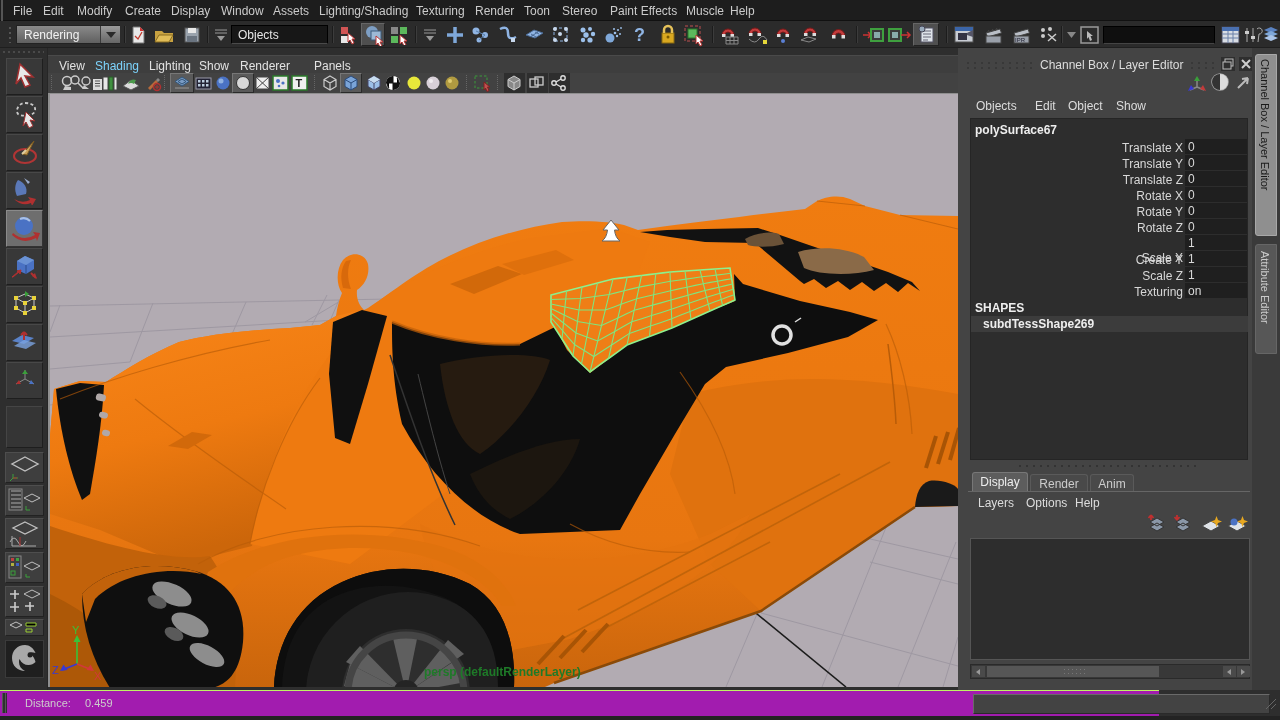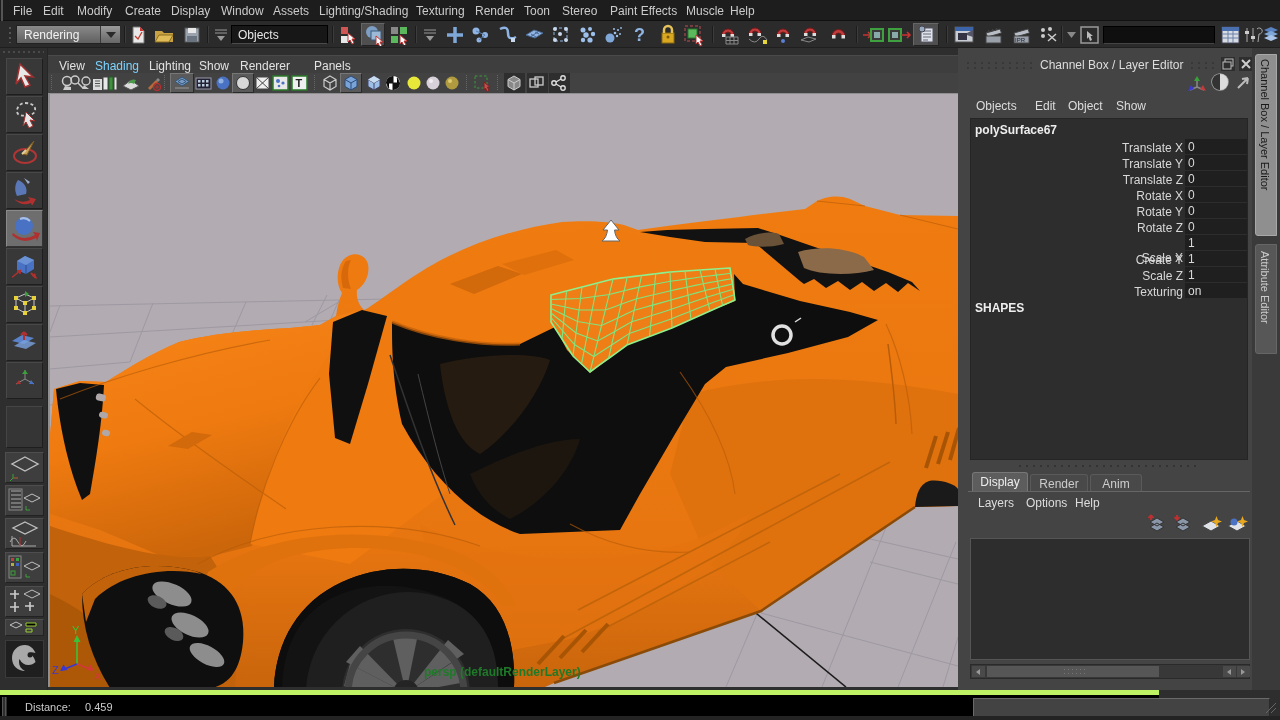--- a/index.html
+++ b/index.html
@@ -762,27 +762,30 @@
         <div class="abs" style="right:66px;top:112px;">Scale X</div>
           <div class="abs" style="left:214px;top:96px;width:62px;height:15px;background:#1f1f1f;padding:1px 0 0 3px;">1</div>
         <div class="abs" style="right:66px;top:114px;">Create Y</div>
           <div class="abs" style="left:214px;top:112px;width:62px;height:15px;background:#1f1f1f;padding:1px 0 0 3px;">1</div>
         <div class="abs" style="right:66px;top:130px;">Scale Z</div>
           <div class="abs" style="left:214px;top:128px;width:62px;height:15px;background:#1f1f1f;padding:1px 0 0 3px;">1</div>
         <div class="abs" style="right:66px;top:146px;">Texturing</div>
           <div class="abs" style="left:214px;top:144px;width:62px;height:15px;background:#1f1f1f;padding:1px 0 0 3px;">on</div>
       </div>
       <span class="abs" style="left:4px;top:182px;color:#eeeeee;font-size:12px;font-weight:bold;">SHAPES</span>
+      <div class="abs" style="left:0;top:197px;width:277px;height:16px;background:#3c3c3c;">
+        <span class="abs" style="left:12px;top:1px;color:#eeeeee;font-size:12px;font-weight:bold;">subdTessShape269</span>
+      </div>
     </div>
 
     <div class="abs" style="left:60px;top:416px;width:180px;height:6px;background:radial-gradient(circle 1.2px at 2px 2px,#333 1.2px,transparent 1.3px) 0 0/7px 5px repeat;"></div>
 
     <div class="abs" style="left:14px;top:424px;width:56px;height:19px;background:#5d5d5d;border:1px solid #777;border-bottom:none;border-radius:3px 3px 0 0;color:#eee;font-size:12px;text-align:center;padding-top:2px;">Display</div>
     <div class="abs" style="left:72px;top:426px;width:58px;height:17px;background:#494949;border:1px solid #5a5a5a;border-bottom:none;border-radius:3px 3px 0 0;color:#ccc;font-size:12px;text-align:center;padding-top:2px;">Render</div>
-    <div class="abs" style="left:132px;top:426px;width:52px;height:17px;background:#494949;border:1px solid #5a5a5a;border-bottom:none;border-radius:3px 3px 0 0;color:#ccc;font-size:12px;text-align:center;padding-top:2px;">Anim</div>
+    <div class="abs" style="left:132px;top:426px;width:44px;height:17px;background:#494949;border:1px solid #5a5a5a;border-bottom:none;border-radius:3px 3px 0 0;color:#ccc;font-size:12px;text-align:center;padding-top:2px;">Anim</div>
     <div class="abs" style="left:10px;top:443px;width:282px;height:1px;background:#666;"></div>
 
     <span class="abs" style="left:20px;top:448px;color:#dddddd;font-size:12px;">Layers</span>
     <span class="abs" style="left:68px;top:448px;color:#dddddd;font-size:12px;">Options</span>
     <span class="abs" style="left:117px;top:448px;color:#dddddd;font-size:12px;">Help</span>
 
     <svg class="abs" style="left:188px;top:466px;" width="22" height="20">
         <path d="M4,8 l7,-4 7,4 -7,4 z M4,13 l7,-4 7,4 -7,4 z" fill="#8a97a8" stroke="#333"></path>
         <path d="M5,6 v-5 m0,0 l-2.5,3 m2.5,-3 l2.5,3" stroke="#c03030" stroke-width="1.8" fill="none"></path>
       </svg>
@@ -820,21 +823,21 @@
     <div class="abs" style="left:294px;top:0;width:28px;height:642px;background:#3a3a3a;">
       <div class="abs" style="left:3px;top:6px;width:22px;height:182px;background:#8f8f8f;border:1px solid #a8a8a8;border-radius:3px 0 0 3px;">
         <span style="position:absolute;left:3px;top:4px;writing-mode:vertical-rl;color:#1a1a1a;font-size:11px;white-space:nowrap;">Channel Box / Layer Editor</span>
       </div>
       <div class="abs" style="left:3px;top:196px;width:22px;height:110px;background:#575757;border:1px solid #666;border-radius:3px 0 0 3px;">
         <span style="position:absolute;left:3px;top:6px;writing-mode:vertical-rl;color:#cccccc;font-size:11px;white-space:nowrap;">Attribute Editor</span>
       </div>
     </div>
   </div>
 
-  <div class="abs" style="left:0;top:690px;width:1159px;height:26px;background:#000000;border-top:5px solid #bef264;">
+  <div class="abs" style="left:0;top:690px;width:1159px;height:26px;background:#a21caf;border-top:1px solid #bef264;">
     <div class="abs" style="left:2px;top:2px;width:5px;height:20px;background:repeating-linear-gradient(90deg,#555 0,#555 1px,#2e2e2e 1px,#2e2e2e 3px);"></div>
     <span class="abs" style="left:25px;top:6px;color:#cccccc;font-size:11px;">Distance:</span>
     <span class="abs" style="left:85px;top:6px;color:#cccccc;font-size:11px;">0.459</span>
     <div class="abs" style="left:973px;top:3px;width:297px;height:20px;background:#434343;border:1px solid #6a6a6a;border-right-color:#2a2a2a;border-bottom-color:#2a2a2a;"></div>
   <svg class="abs" style="left:1264px;top:6px;" width="14" height="14">
         <path d="M12,2 L2,12 M12,7 L7,12" stroke="#666"></path>
       </svg>
     </div>
   <div class="abs" style="left:0;top:716px;width:1280px;height:4px;background:#232323;"></div>
 

